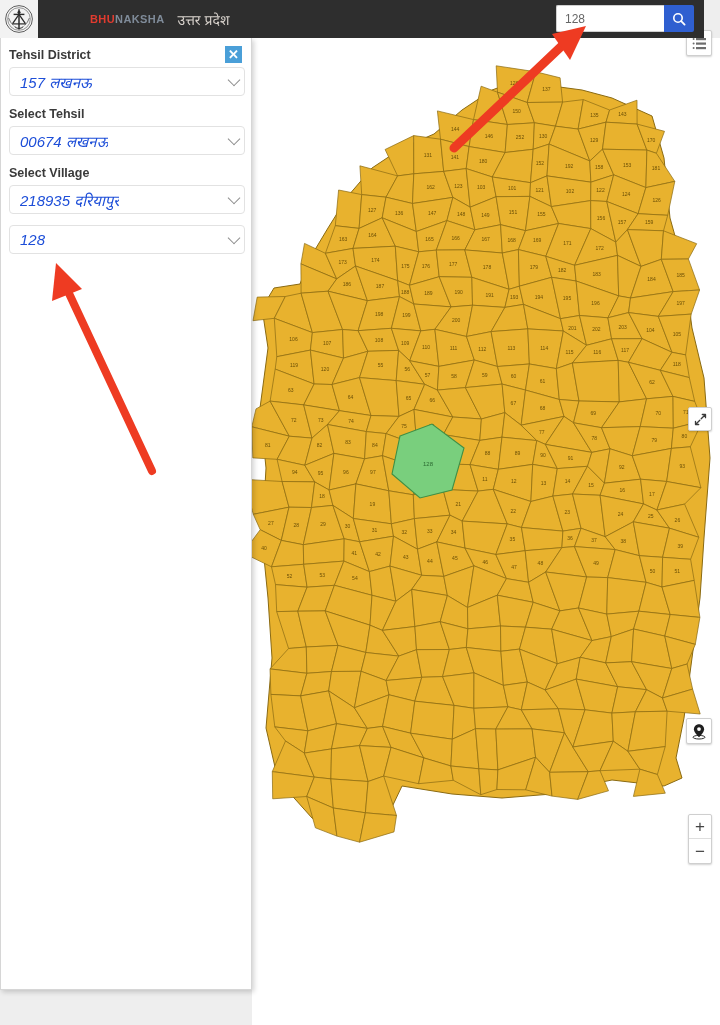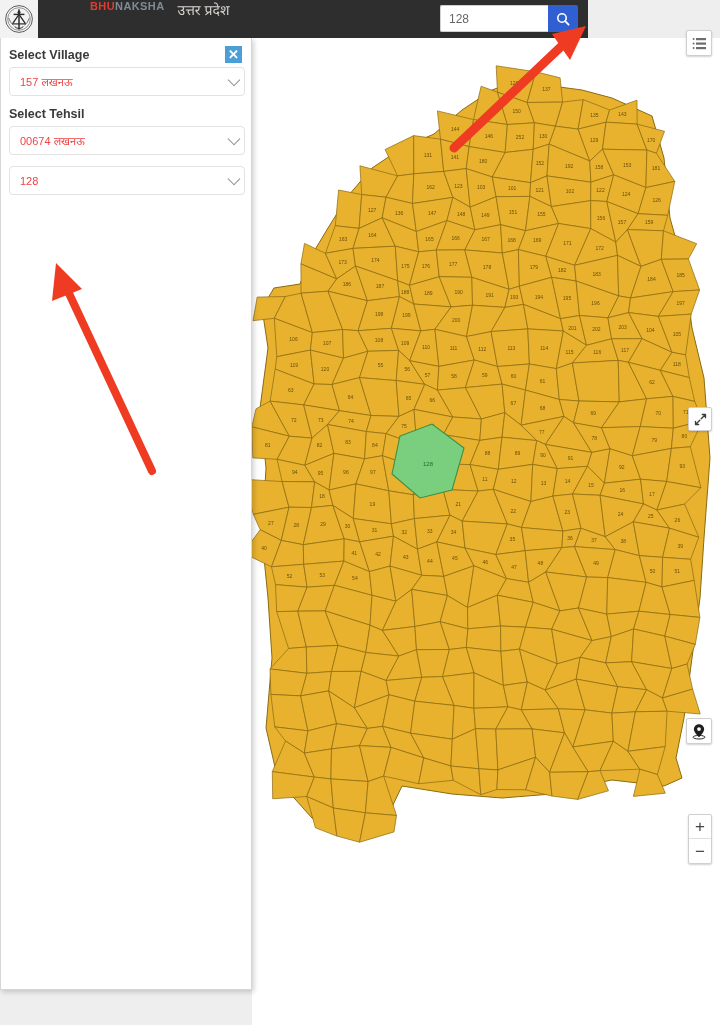--- a/index.html
+++ b/index.html
@@ -7,23 +7,23 @@
     width: 720px; height: 1025px;
     background: #eeeeee;
     font-family: "Liberation Sans", sans-serif;
     overflow: hidden;
   }
   #app { position: relative; width: 720px; height: 1025px; }
 
   
   .header {
     position: absolute; top: 0; left: 0;
-    width: 588px; height: 38px;
+    width: 704px; height: 38px;
     background: #2e2e2e;
-    display: flex; 
+    display: flex; align-items: center;
     z-index: 40;
   }
   .logo-box {
     width: 38px; height: 38px;
     background: #f2f2f2;
     display: flex; align-items: center; justify-content: center;
     flex: 0 0 38px;
   }
   .logo-box svg { display: block; }
   .brand {
@@ -97,24 +97,25 @@
     position: relative;
     width: 236px; height: 29px;
     border: 1px solid #e2e2e2;
     border-radius: 4px;
     background: #fff;
     display: flex; align-items: center;
     padding: 0 10px;
     cursor: pointer;
   }
   .select-value {
-    font-size: 11px;
-    color: #ef4444;
+    font-size: 15px;
+    color: #1d4ed8;
     white-space: nowrap;
     overflow: hidden;
+    font-style: italic;
   }
   .chev {
     position: absolute; right: 9px; top: 50%;
     transform: translateY(-55%);
     width: 9px; height: 9px;
     border-right: 1.6px solid #8c8c8c;
     border-bottom: 1.6px solid #8c8c8c;
     transform-origin: center;
     rotate: 45deg;
     margin-top: -3px;
@@ -794,35 +795,42 @@
           <line x1="9.2" y1="9.2" x2="12.6" y2="12.6" stroke="#ffffff" stroke-width="1.8" stroke-linecap="round"></line>
         </svg>
       </button>
     </div>
   </div>
 
   <div class="sidebar">
     <button class="close-x">✕</button>
 
     <div class="field-group">
-      <div class="field-label">Select Village</div>
+      <div class="field-label">Tehsil District</div>
       <div class="select-box">
         <span class="select-value">157 लखनऊ</span>
         <span class="chev"></span>
       </div>
     </div>
 
     <div class="field-group">
       <div class="field-label">Select Tehsil</div>
       <div class="select-box">
         <span class="select-value">00674 लखनऊ</span>
         <span class="chev"></span>
       </div>
     </div>
 
+    <div class="field-group">
+      <div class="field-label">Select Village</div>
+      <div class="select-box">
+        <span class="select-value">218935 दरियापुर</span>
+        <span class="chev"></span>
+      </div>
+    </div>
 
     <div class="field-group">
       <div class="select-box">
         <span class="select-value">128</span>
         <span class="chev"></span>
       </div>
     </div>
   </div>
 
   <svg class="anno" style="left:440px; top:8px;" width="180" height="160">

